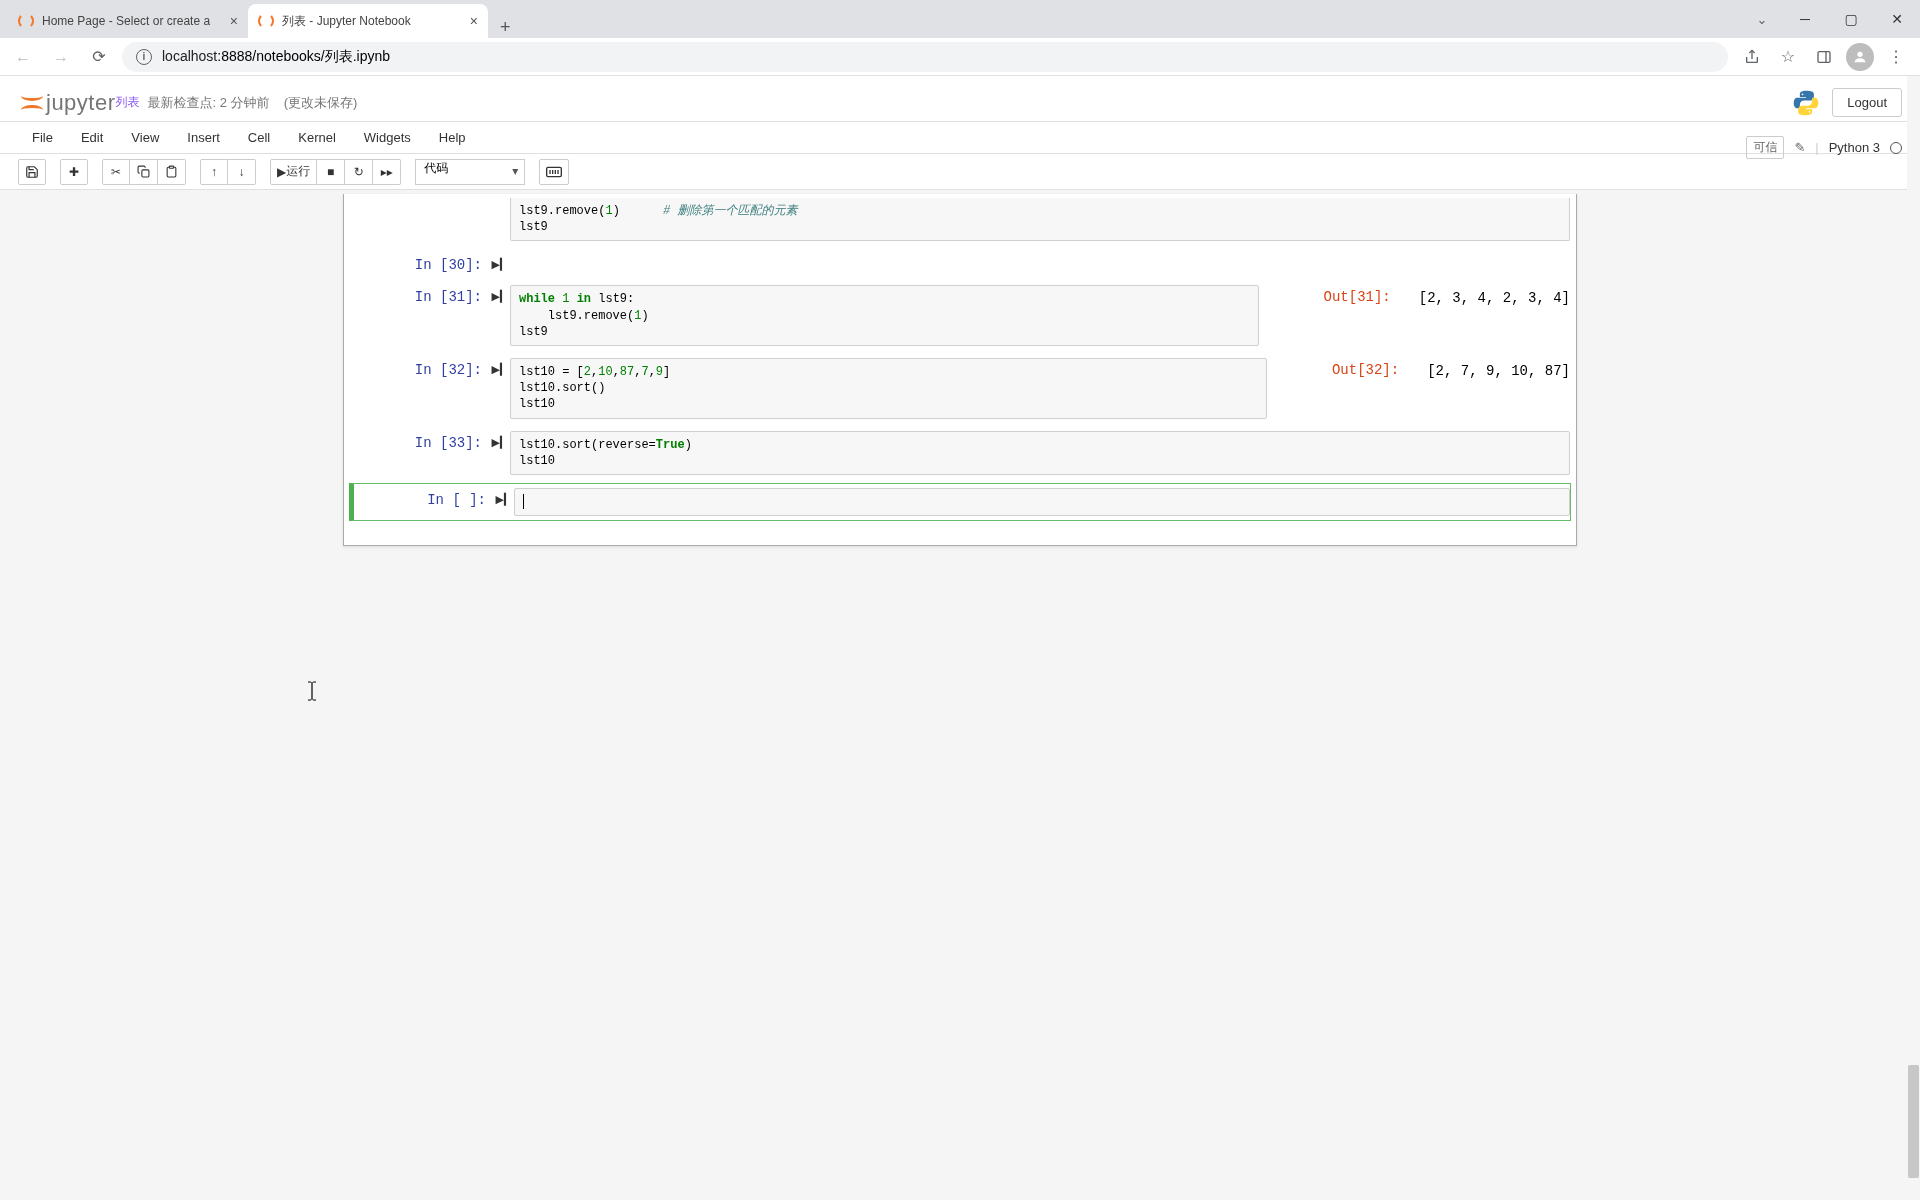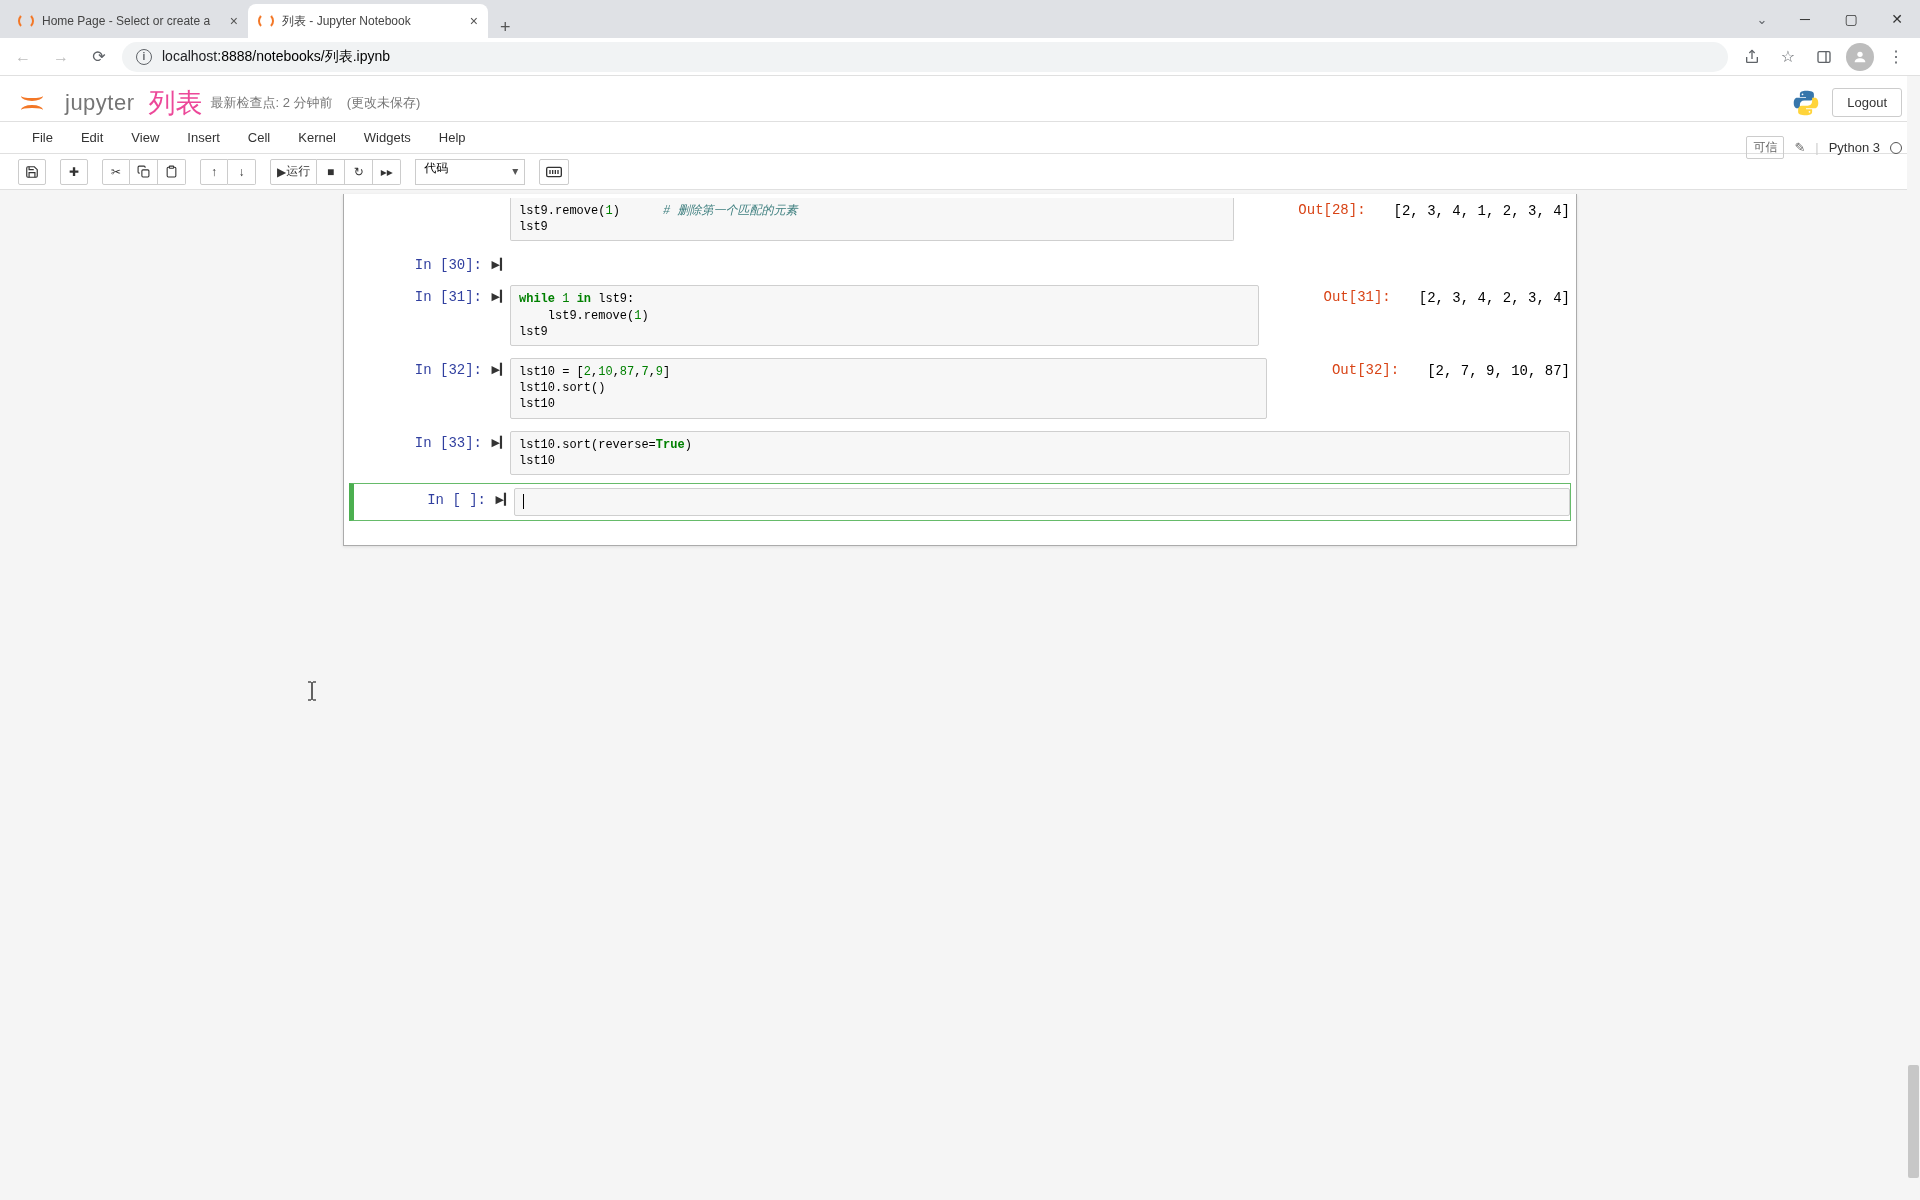--- a/index.html
+++ b/index.html
@@ -24,27 +24,27 @@
 .url-box { flex: 1; height: 30px; background: #f1f3f4; border-radius: 15px; display: flex; align-items: center; padding: 0 14px; font-size: 14px; color: #202124; gap: 10px; }
 .url-info { width:16px; height:16px; border:1.5px solid #5f6368; border-radius:50%; display:flex; align-items:center; justify-content:center; font-size:10px; color:#5f6368; font-weight:bold; }
 .url-host { color: #202124; }
 .url-path { color: #000000; }
 .addr-right { display:flex; gap:4px; align-items:center; }
 .addr-icon { width:32px; height:32px; display:flex; align-items:center; justify-content:center; color:#5f6368; font-size:16px; }
 .profile { width:28px; height:28px; background:#bdbdbd; border-radius:50%; display:flex; align-items:center; justify-content:center; color:#fff; }
 
 
 .jp-header { height: 46px; padding: 8px 18px 0; display: flex; align-items: center; border-bottom:1px solid #e0e0e0; }
-.jp-logo { display:flex; align-items:center; gap:19px; }
+.jp-logo { display:flex; align-items:center; gap:0; }
 .jp-logo-icon { width:28px; height:28px; position:relative; }
 .jp-logo-icon::before, .jp-logo-icon::after { content:''; position:absolute; left:3px; right:3px; height:7px; border-radius:50%; }
 .jp-logo-icon::before { top:2px; border-bottom:3px solid #f37726; }
 .jp-logo-icon::after { bottom:2px; border-top:3px solid #f37726; }
 .jp-logo-text { font-size:22px; color:#757575; font-weight:300; letter-spacing:0.5px; }
-.nb-name { font-size:27px; color:#ec4899; margin-left:14px; }
+.nb-name { font-size:12px; color:#8b5cf6; }
 .checkpoint { font-size:13px; color:#777; margin-left:8px; }
 .unsaved { font-size:13px; color:#777; margin-left:14px; }
 .jp-header-right { margin-left:auto; display:flex; align-items:center; gap:12px; }
 .python-logo { width:28px; height:28px; position:relative; }
 .python-logo svg { width:28px; height:28px; }
 .logout-btn { border:1px solid #ccc; padding:6px 14px; border-radius:3px; font-size:13px; background:#fff; color:#333; }
 
 
 .menubar { height: 32px; padding: 0 18px; display:flex; align-items:center; border-bottom:1px solid #e0e0e0; font-size:13px; color:#333; }
 .menu-item { padding: 0 14px; height:100%; display:flex; align-items:center; }
@@ -249,27 +249,20 @@
 
   <div class="cell">
         <div style="display: flex; width: 100%;">
           <div class="prompt-col prompt-in"></div>
           <div class="run-icon"></div>
           <div class="cell-body">
             <div class="code-input" style="border-top: none; border-top-left-radius: 0px; border-top-right-radius: 0px;">lst9.remove(<span class="num">1</span>)      <span class="cm"># 删除第一个匹配的元素</span>
 lst9</div>
           </div>
         </div>
-        <div class="out-row">
-          <div class="prompt-col prompt-out">Out[28]:</div>
-          <div class="run-icon"></div>
-          <div class="cell-body">
-            <div class="output-text">[2, 3, 4, 1, 2, 3, 4]</div>
-          </div>
-        </div>
       </div>
       <div class="cell">
         <div style="display: flex; width: 100%;">
           <div class="prompt-col prompt-in">In  [30]:</div>
           <div class="run-icon">▶▎</div>
         </div>
       </div>
       <div class="cell">
         <div style="display: flex; width: 100%;">
           <div class="prompt-col prompt-in">In  [31]:</div>

